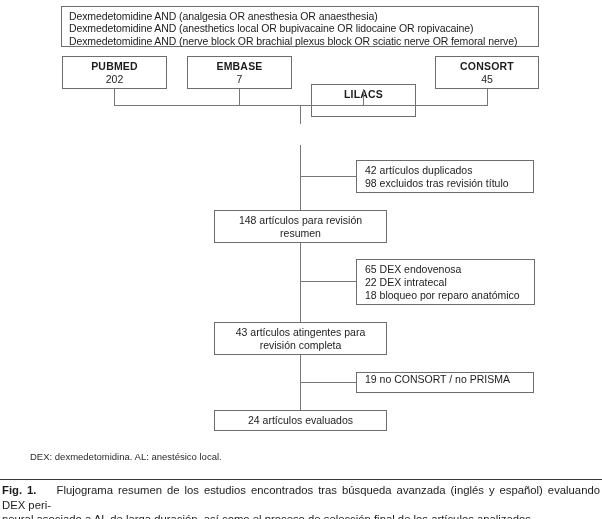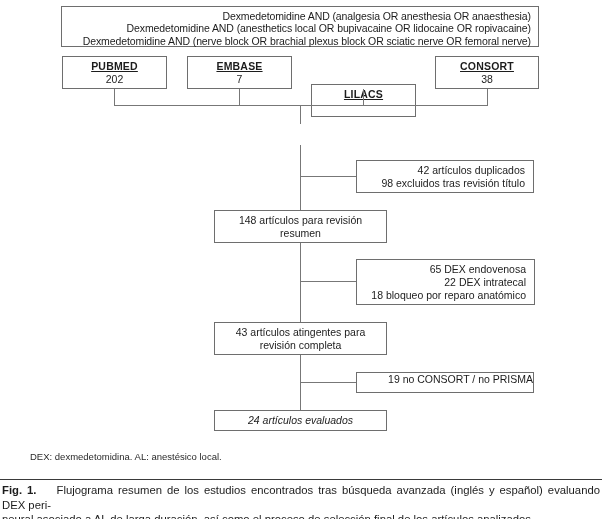--- a/index.html
+++ b/index.html
@@ -17,26 +17,25 @@
     overflow: hidden;
   }
   .box {
     position: absolute;
     box-sizing: border-box;
     border: 1px solid #6e6e6e;
     background: #ffffff;
     font-size: 10.5px;
     line-height: 13px;
     color: #1c1c1c;
-    text-align: right;
   }
   .center { text-align: center; }
   .qbox { padding: 3px 7px; }
   .qline { white-space: nowrap; line-height: 12.3px; letter-spacing: -0.1px; }
-  .dbname { font-weight: bold; letter-spacing: 0.2px; text-decoration: underline; }
+  .dbname { font-weight: bold; letter-spacing: 0.2px; }
   .sideline { white-space: nowrap; line-height: 13px; }
   .vline, .hline {
     position: absolute;
     background: #777777;
   }
   .vline { width: 1px; }
   .hline { height: 1px; }
   .footnote {
     position: absolute;
     left: 30px;
@@ -82,21 +81,21 @@
   </div>
   <div class="box center" style="left:187px; top:56px; width:105px; height:33px; padding-top:3px;">
     <div class="dbname">EMBASE</div>
     <div>7</div>
   </div>
   <div class="box center" style="left:311px; top:56px; width:105px; height:33px; padding-top:3px;margin-top:28px;">
     <div class="dbname">LILACS</div>
   </div>
   <div class="box center" style="left:435px; top:56px; width:104px; height:33px; padding-top:3px;">
     <div class="dbname">CONSORT</div>
-    <div>38</div>
+    <div>45</div>
   </div>
 
   <div class="vline" style="left:114px; top:89px; height:16px;"></div>
   <div class="vline" style="left:239px; top:89px; height:16px;"></div>
   <div class="vline" style="left:363px; top:89px; height:16px;"></div>
   <div class="vline" style="left:487px; top:89px; height:16px;"></div>
   <div class="hline" style="left:114px; top:105px; width:374px;"></div>
   <div class="vline" style="left:300px; top:105px; height:19px;"></div>
 
 
@@ -127,21 +126,21 @@
     <div>revisión completa</div>
   </div>
 
   <div class="vline" style="left:300px; top:355px; height:55px;"></div>
   <div class="hline" style="left:300px; top:382px; width:56px;"></div>
 
   <div class="box" style="left:356px; top:372px; width:178px; height:21px; line-height:19px; padding-left:8px;">
     <div class="sideline">19 no CONSORT / no PRISMA</div>
   </div>
 
-  <div class="box center" style="left:214px; top:410px; width:173px; height:21px; line-height:19px;font-style:italic;">
+  <div class="box center" style="left:214px; top:410px; width:173px; height:21px; line-height:19px;">
     <div>24 artículos evaluados</div>
   </div>
 
   <div class="footnote">DEX: dexmedetomidina. AL: anestésico local.</div>
 
   <div class="cap-rule"></div>
   <div class="caption">
     <span class="cap-label">Fig. 1.</span><span>Flujograma resumen de los estudios encontrados tras búsqueda avanzada (inglés y español) evaluando DEX peri-</span>
     <span class="cap-line2">neural asociado a AL de larga duración, así como el proceso de selección final de los artículos analizados.</span>
   </div>

